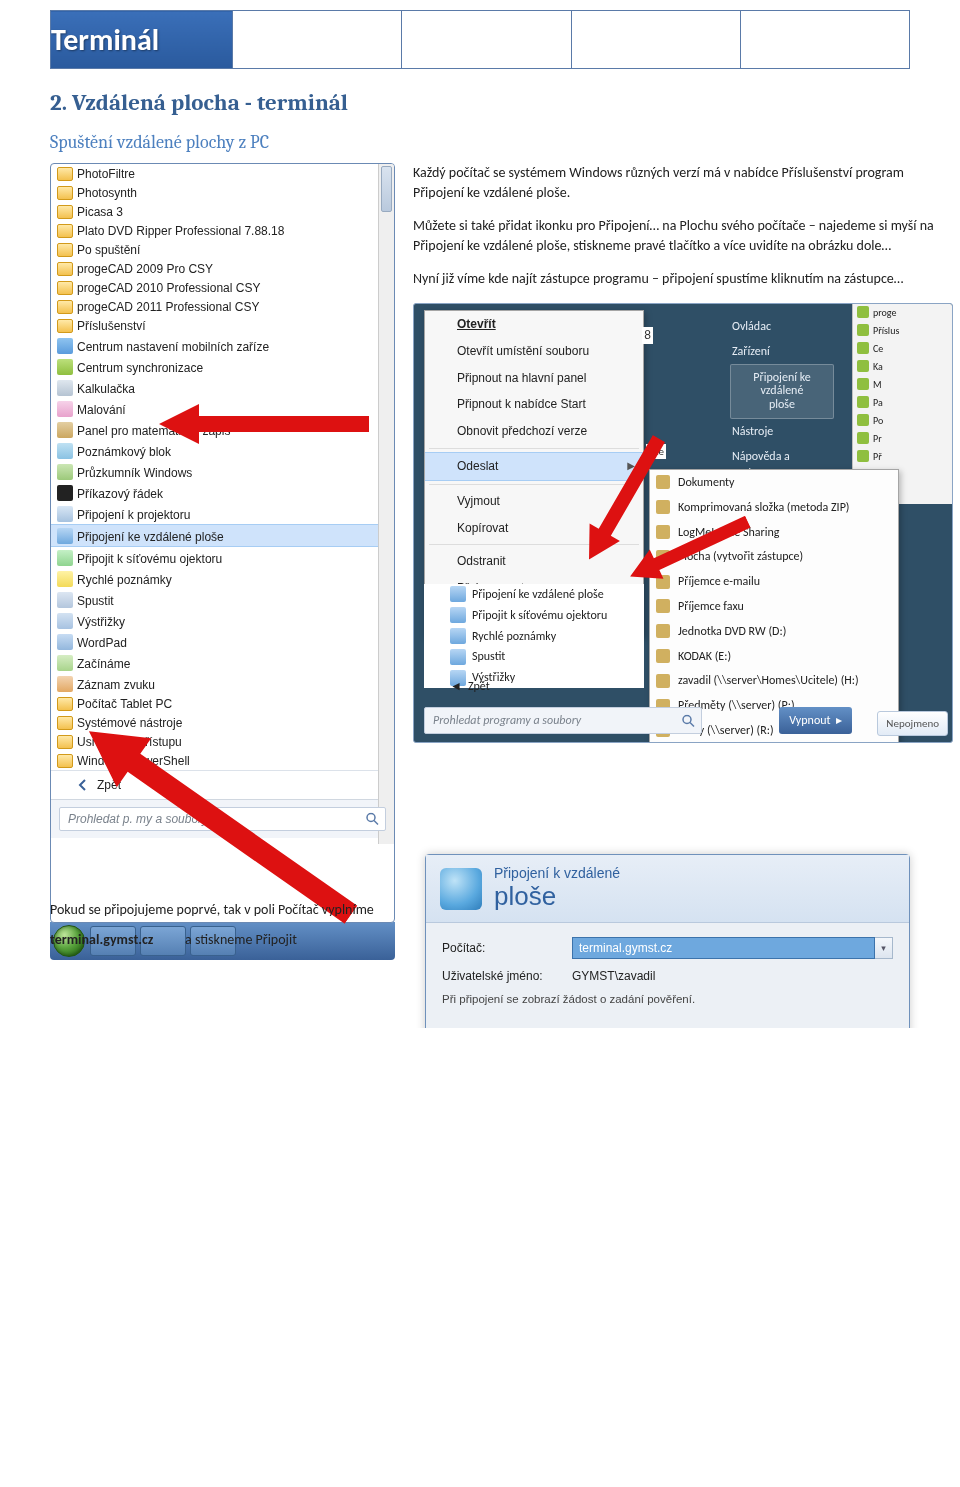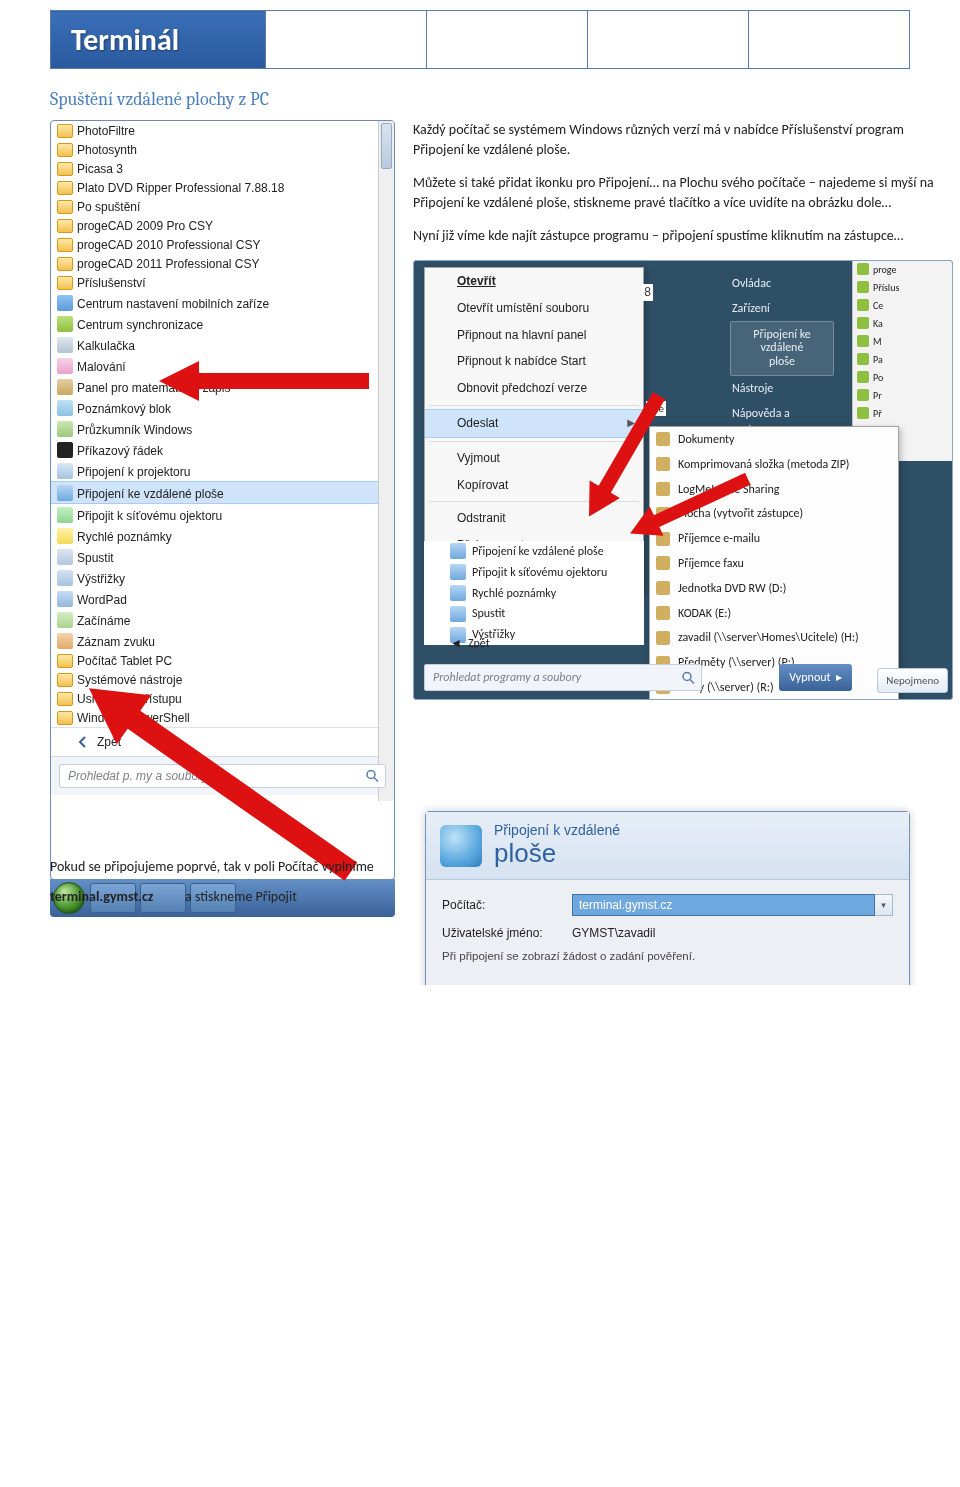--- a/index.html
+++ b/index.html
@@ -16,27 +16,27 @@
     border-collapse: collapse;
     width: 860px;
     margin: 10px 50px 20px 50px;
   }
   .header-table td {
     border: 1px solid #5a7aa8;
     height: 58px;
     vertical-align: middle;
   }
   .header-cell-logo {
-    width: 215px;
+    width: 182px;
     background: linear-gradient(#3a6fb9,#2a5a9d);
     border: 1px solid #1b3d6b;
     color: #fff;
     font-size: 30px;
     font-weight: bold;
-    padding: 8px 20px;
+    padding: 8px 0;
     text-shadow: 1px 1px 2px rgba(0,0,0,.4);
   }
   .content { padding: 0 50px 30px 50px; }
   h2 {
     font-family: Cambria, Georgia, serif;
     font-size: 23px;
     color: #365f91;
     font-weight: bold;
     margin: 18px 0 16px 0;
   }
@@ -165,20 +165,21 @@
     <td class="header-cell-logo"><span>Terminál</span></td>
     <td></td>
     <td></td>
     <td></td>
     <td></td>
   </tr>
 </tbody>
   </table>
 
 <div class="content">
+  <h2>2. Vzdálená plocha - terminál</h2>
   <h3>Spuštění vzdálené plochy z PC</h3>
 
   <div class="two-col">
     <div class="left-col">
 
       <div class="win-panel" style="height:760px;">
         <ul class="win-list" id="start-list">
             <li>
               <span class="folder-ico"></span>
               <span>PhotoFiltre</span>

